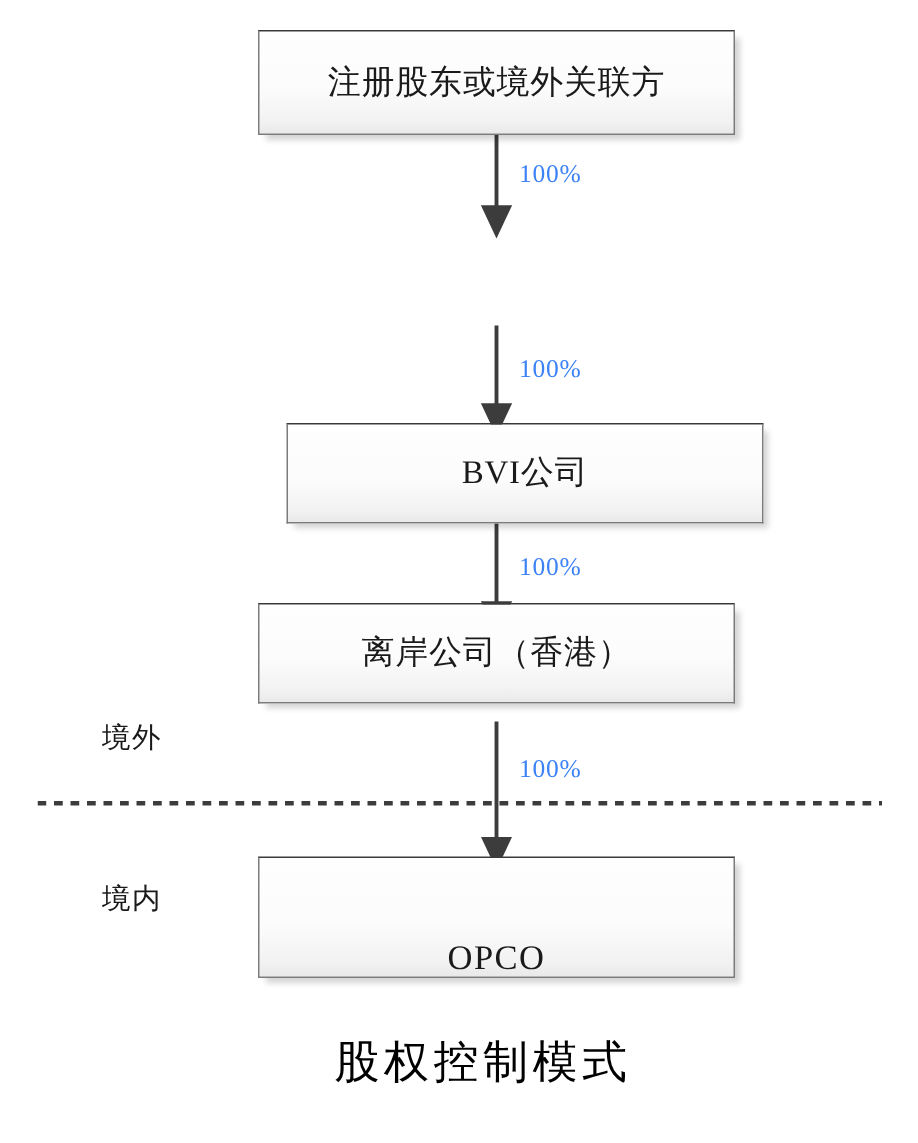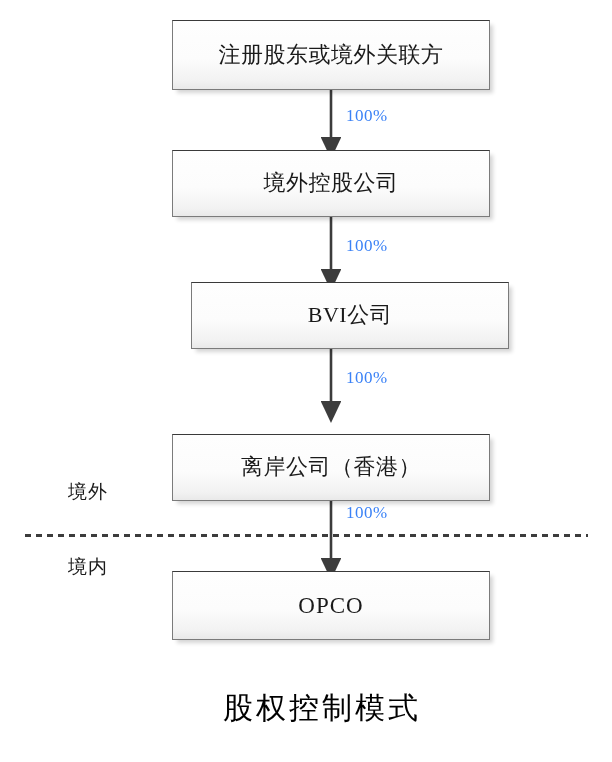--- a/index.html
+++ b/index.html
@@ -45,22 +45,22 @@
     white-space: nowrap;
   }
   .node-label.latin {
     font-size: 23px;
     letter-spacing: 1px;
   }
 
   #node-0 { top: 20px;  height: 70px; }
   #node-1 { top: 150px; height: 67px; }
   #node-2 { top: 282px; height: 67px; margin-left: 19px; }
-  #node-3 { top: 434px; height: 67px; }
-  #node-4 { top: 571px; height: 69px; }
+  #node-3 { top: 402px; height: 67px; }
+  #node-4 { top: 571px; height: 81px; align-items: flex-end; }
 
   
   #connectors {
     position: absolute;
     left: 0;
     top: 0;
     width: 612px;
     height: 762px;
     pointer-events: none;
   }
@@ -93,21 +93,21 @@
   .region-label {
     position: absolute;
     font-size: 19px;
     color: #1a1a1a;
     font-family: "Liberation Serif", "DejaVu Serif", serif;
     letter-spacing: 1px;
     white-space: nowrap;
     text-align: right;
   }
   #region-label-offshore { left: 68px; top: 479px; }
-  #region-label-onshore  { left: 68px; top: 554px; }
+  #region-label-onshore  { left: 68px; top: 586px; }
 
   
   #caption {
     position: absolute;
     left: 16px;
     top: 688px;
     width: 612px;
     text-align: center;
     font-size: 30px;
     letter-spacing: 3px;
@@ -129,23 +129,20 @@
     <line x1="331" y1="90" x2="331" y2="140" stroke="#3c3c3c" stroke-width="2.6" marker-end="url(#arrowhead)"></line>
     <line x1="331" y1="217" x2="331" y2="272" stroke="#3c3c3c" stroke-width="2.6" marker-end="url(#arrowhead)"></line>
     <line x1="331" y1="349" x2="331" y2="404" stroke="#3c3c3c" stroke-width="2.6" marker-end="url(#arrowhead)"></line>
     <line x1="331" y1="481" x2="331" y2="561" stroke="#3c3c3c" stroke-width="2.6" marker-end="url(#arrowhead)"></line>
   </svg>
 
   <div class="node" id="node-0">
     <span class="node-label">注册股东或境外关联方</span>
   </div>
 
-  <div class="node" id="node-1">
-    <span class="node-label">境外控股公司</span>
-  </div>
 
   <div class="node" id="node-2">
     <span class="node-label">BVI公司</span>
   </div>
 
   <div class="node" id="node-3">
     <span class="node-label">离岸公司（香港）</span>
   </div>
 
   <div class="node" id="node-4">

